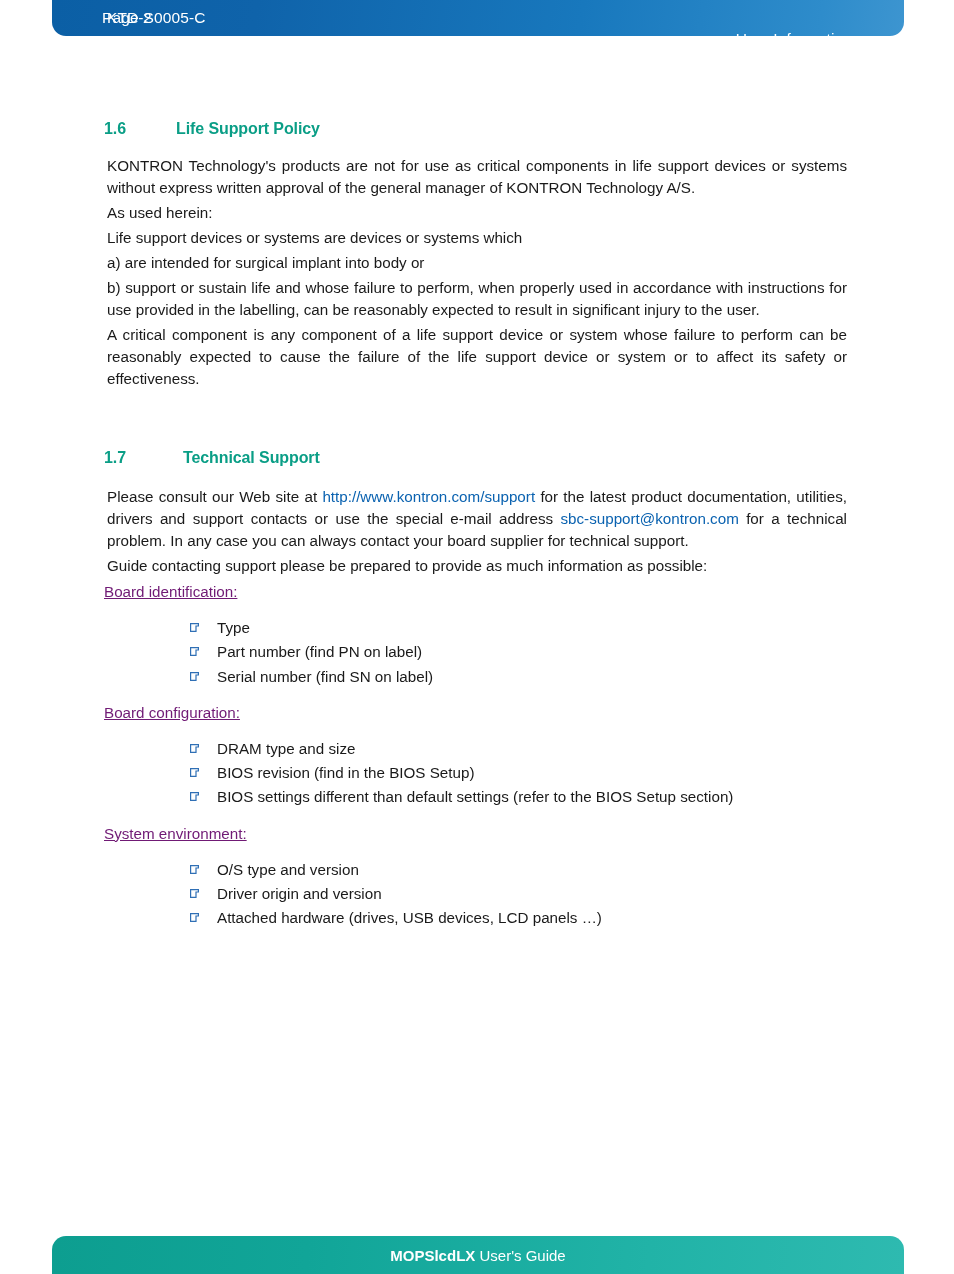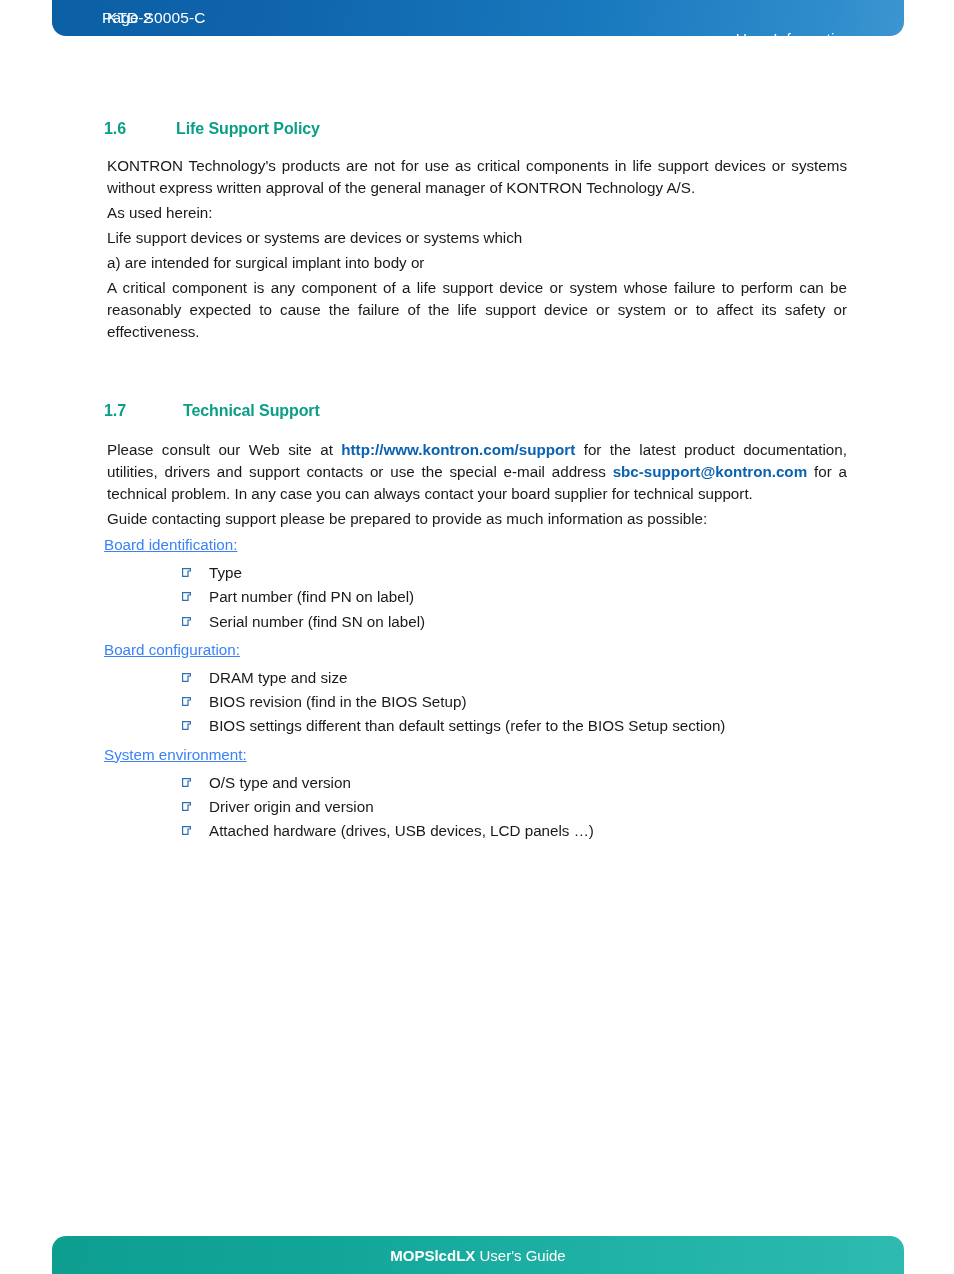--- a/index.html
+++ b/index.html
@@ -109,36 +109,36 @@
     display: inline-block;
     width: 100%;
   }
 
   .gap-after-head { height: 14px; }
   .gap-between-secs { height: 34px; }
   .gap-after-head2 { height: 16px; }
 
   a.linkblue, .linkblue {
     color: #0a62b0;
-    font-weight: bold;
+    font-weight: normal;
     text-decoration: none;
   }
   .underline-txt { }
 
   .sublabel {
     font-size: 15.2px;
     line-height: 24.2px;
     text-decoration: underline;
     margin: 0;
-    color: #3b82f6;
+    color: #701a75;
   }
 
   ul.bullets {
     list-style: none;
-    margin: 4px;
+    margin: 12px;
     padding: 0;
   }
   ul.bullets li {
     position: relative;
     padding-left: 101px;
     font-size: 15.2px;
     line-height: 24.2px;
     color: #1a1a1a;
     white-space: nowrap;
   }
@@ -165,20 +165,21 @@
   <h2 class="sec-head sec-1-6">
     <span class="num">1.6</span>
     <span class="ttl">Life Support Policy</span>
   </h2>
   <div class="gap-after-head"></div>
 
   <p class="body just">KONTRON Technology's products are not for use as critical components in life support devices or systems without express written approval of the general manager of KONTRON Technology A/S.</p>
   <p class="body">As used herein:</p>
   <p class="body">Life support devices or systems are devices or systems which</p>
   <p class="body">a) are intended for surgical implant into body or</p>
+  <p class="body just">b) support or sustain life and whose failure to perform, when properly used in accordance with instructions for use provided in the labelling, can be reasonably expected to result in significant injury to the user.</p>
   <p class="body just-all">A critical component is any component of a life support device or system whose failure to perform can be reasonably expected to cause the failure of the life support device or system or to affect its safety or effectiveness.</p>
 
   <div class="gap-between-secs"></div>
 
   <h2 class="sec-head sec-1-7">
     <span class="num">1.7</span>
     <span class="ttl">Technical Support</span>
   </h2>
   <div class="gap-after-head2"></div>
 

